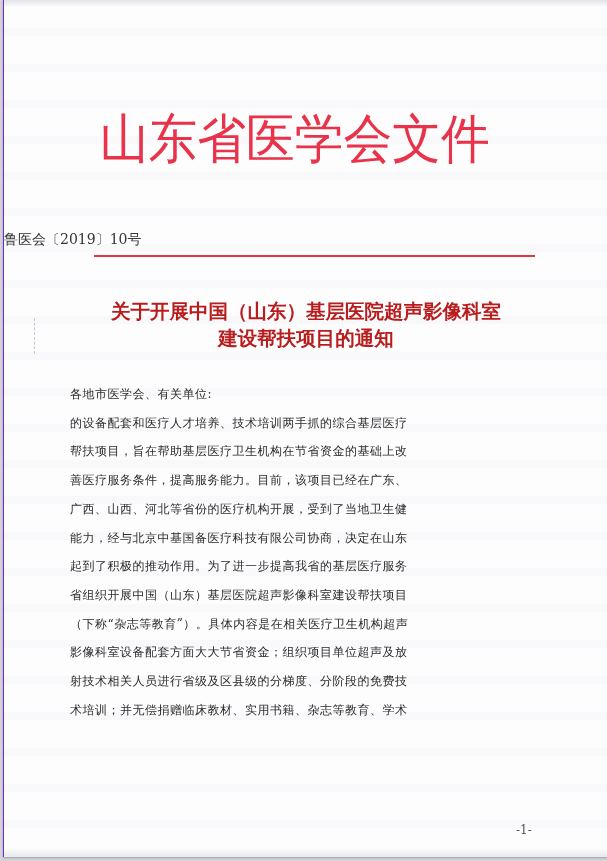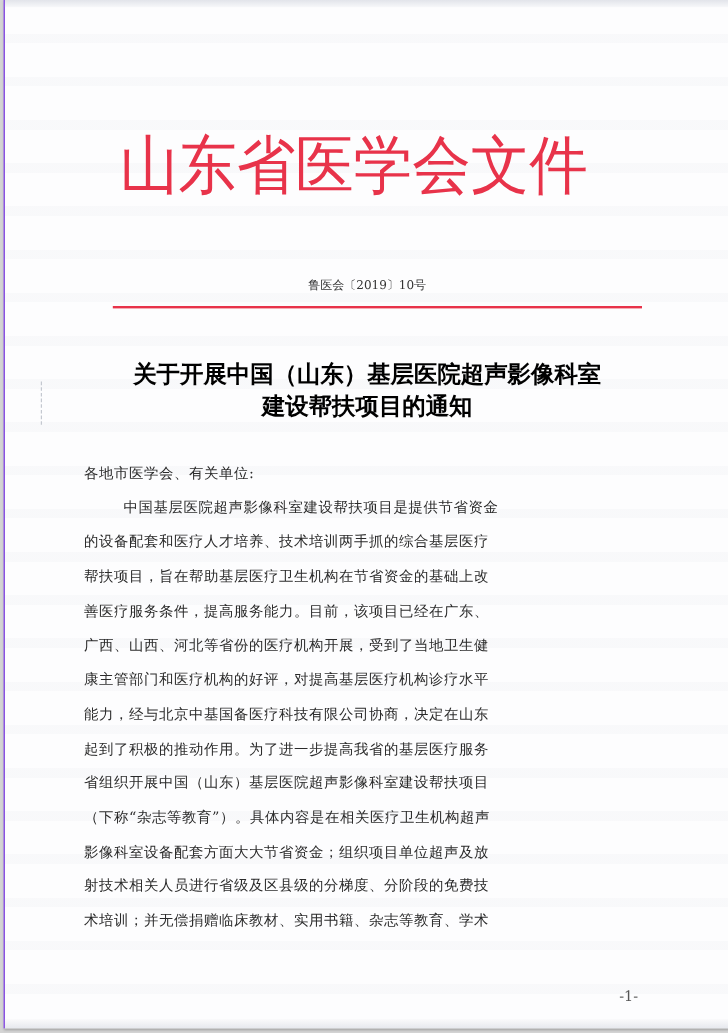--- a/index.html
+++ b/index.html
@@ -33,30 +33,30 @@
   .masthead {
     position:absolute; left:93px; top:108px; width:430px;
     color:#e8334a;
     font-family:"DejaVu Serif","Liberation Serif",serif;
     font-size:53px; letter-spacing:0px; line-height:62px;
     text-align:center; white-space:nowrap;
     transform:scaleX(0.92); transform-origin:left top;
   }
   .docno {
     position:absolute; left:0; width:604px; top:231px;
-    text-align:center; font-size:10px; color:#333;
+    text-align:left; font-size:14px; color:#333;
     font-family:"DejaVu Serif","Liberation Serif",serif;
   }
   .redline {
     position:absolute; left:90px; top:255px; width:441px; height:2px;
     background:#e8334a;
   }
   .title {
     position:absolute; left:0; width:604px; top:298px;
-    text-align:center; font-weight:bold; color:#000000;
+    text-align:center; font-weight:bold; color:#b91c1c;
     font-family:"DejaVu Sans","Liberation Sans",sans-serif;
     font-size:19.5px; line-height:27px;
   }
   .body {
     position:absolute; left:86px; top:380px; width:440px;
     font-size:12px; line-height:28.7px; color:#2b2b2b;
     font-family:"DejaVu Serif","Liberation Serif",serif;
     letter-spacing:0.5px;
   }
   .line { white-space:nowrap; display:block; }
@@ -82,26 +82,24 @@
   <div class="docno">鲁医会〔2019〕10号</div>
   <div class="redline"></div>
 
   <div class="title">
     <span class="line">关于开展中国（山东）基层医院超声影像科室</span>
     <span class="line">建设帮扶项目的通知</span>
   </div>
 
   <div class="body">
     <span class="line" style="margin-left:-20px;">各地市医学会、有关单位:</span>
-    <span class="line" style="margin-left:13px;">中国基层医院超声影像科室建设帮扶项目是提供节省资金</span>
     <span class="line" style="margin-left:-20px;">的设备配套和医疗人才培养、技术培训两手抓的综合基层医疗</span>
     <span class="line" style="margin-left:-20px;">帮扶项目，旨在帮助基层医疗卫生机构在节省资金的基础上改</span>
     <span class="line" style="margin-left:-20px;">善医疗服务条件，提高服务能力。目前，该项目已经在广东、</span>
     <span class="line" style="margin-left:-20px;">广西、山西、河北等省份的医疗机构开展，受到了当地卫生健</span>
-    <span class="line" style="margin-left:-20px;">康主管部门和医疗机构的好评，对提高基层医疗机构诊疗水平</span>
     <span class="line" style="margin-left:-20px;">能力，经与北京中基国备医疗科技有限公司协商，决定在山东</span>
     <span class="line" style="margin-left:-20px;">起到了积极的推动作用。为了进一步提高我省的基层医疗服务</span>
     <span class="line" style="margin-left:-20px;">省组织开展中国（山东）基层医院超声影像科室建设帮扶项目</span>
     <span class="line" style="margin-left:-20px;">（下称“杂志等教育”）。具体内容是在相关医疗卫生机构超声</span>
     <span class="line" style="margin-left:-20px;">影像科室设备配套方面大大节省资金；组织项目单位超声及放</span>
     <span class="line" style="margin-left:-20px;">射技术相关人员进行省级及区县级的分梯度、分阶段的免费技</span>
     <span class="line" style="margin-left:-20px;">术培训；并无偿捐赠临床教材、实用书籍、杂志等教育、学术</span>
   </div>
 
   <div class="pageno">-1-</div>

